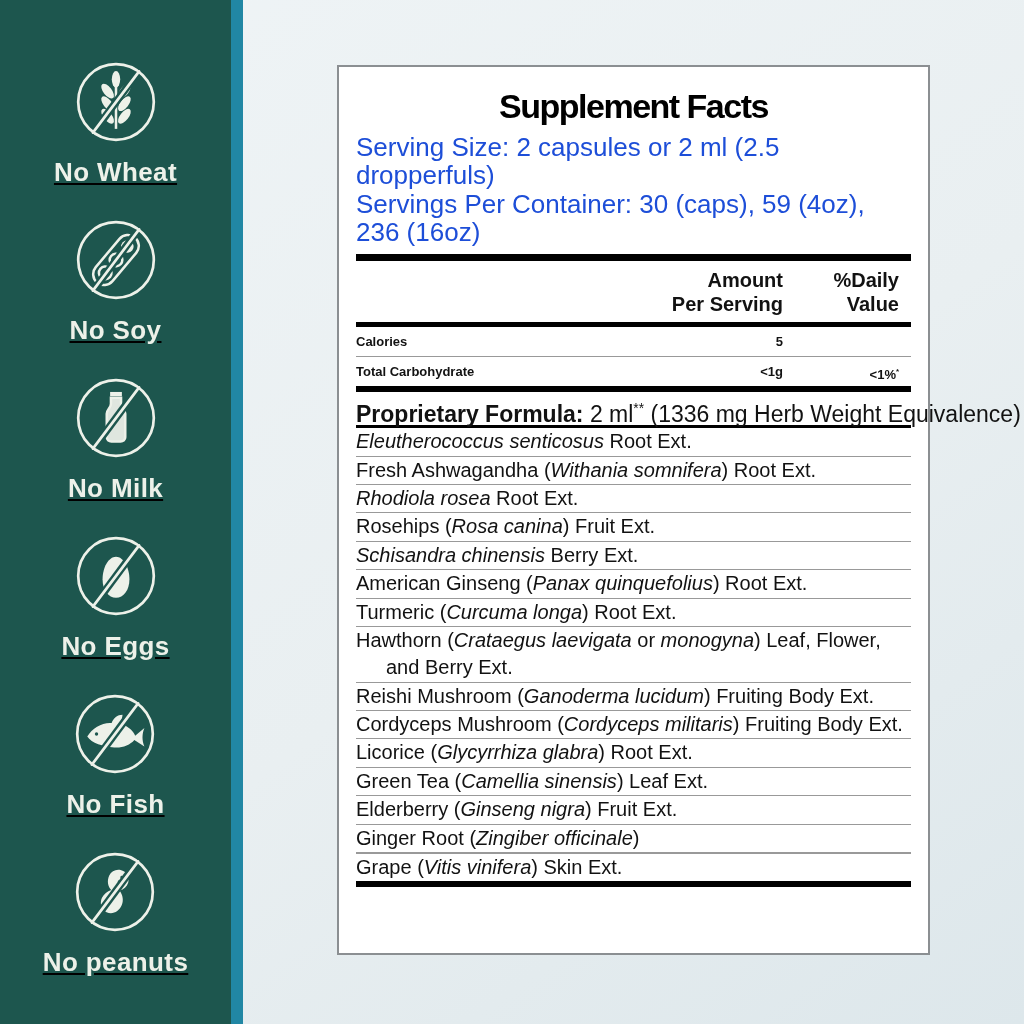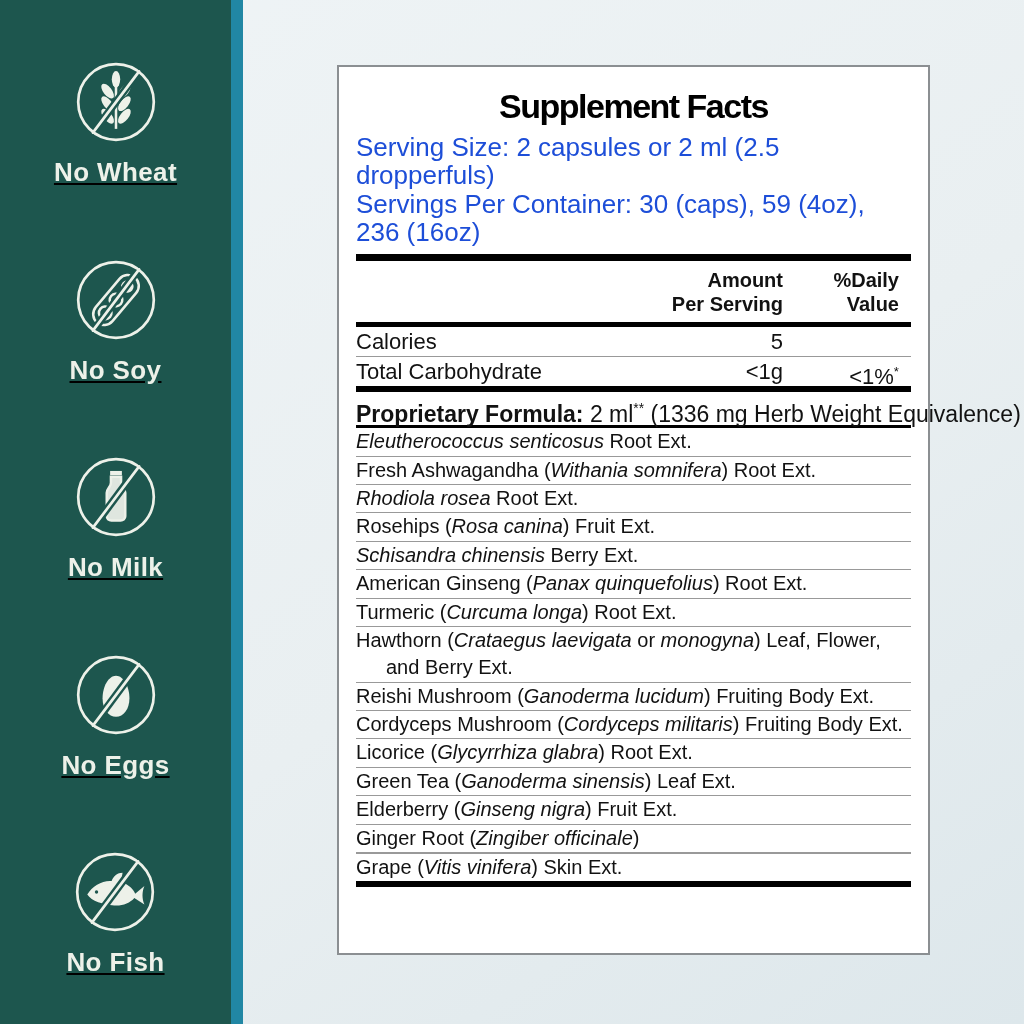--- a/index.html
+++ b/index.html
@@ -20,21 +20,21 @@
     letter-spacing:-1.5px;line-height:1.05;color:#000;}
   .serving{font-size:26px;line-height:28.5px;color:#1d4ed8;}
   .bar{background:#000;}
   .b7{height:7px;margin-top:7px;}
   .b5{height:5px;}
   .b6{height:6px;}
   .b35{height:3.5px;}
   .hdrow{display:grid;grid-template-columns:1fr 140px 128px;padding:7px 0 6px;}
   .hcol{font-weight:bold;font-size:20px;line-height:24px;text-align:right;}
   .dvpad{padding-right:12px;}
-  .nrow{display:grid;grid-template-columns:1fr 140px 128px;font-size:22px;line-height:29px;height:29px;}
+  .nrow{display:grid;grid-template-columns:1fr 140px 128px;font-size:13px;line-height:29px;height:29px;font-weight:bold;}
   .nrow .amt{text-align:right;}
   .nrow .dv{text-align:right;padding-right:12px;}
   .hairline{border-top:1.3px solid #999;height:0;}
   .prow{font-size:23px;line-height:33px;height:33px;white-space:nowrap;}
   .line{font-size:20px;line-height:27.4px;height:27.4px;white-space:nowrap;}
   .cont{padding-left:30px;}
   .footnotes{margin-top:9px;font-size:20px;line-height:23.5px;}
   .it{font-style:italic;}
   .bd{font-weight:bold;}
   .sup{font-size:60%;vertical-align:super;}
@@ -97,20 +97,34 @@
       <div class="allergen">
         <div class="badge"><svg viewBox="0 0 100 100" width="84" height="84">
             <path d="M17,53 C23,43 35,36 46,37 C48,31 53,27 59,27 C58,32 58,36 60,39 C67,42 72,47 74,52 L85,43 C82,50 82,58 85,65 L73,57 C68,63 58,67 49,66 C36,65 22,61 17,53 Z" fill="#edf1e9"></path>
             <circle cx="28" cy="50" r="2" fill="#1d564e"></circle>
             <line x1="76" y1="15" x2="24" y2="85" stroke="#1d564e" stroke-width="9"></line>
             <line x1="77.5" y1="13.5" x2="22.5" y2="86.5" stroke="#edf1e9" stroke-width="3.2" stroke-linecap="round"></line>
             <circle cx="50" cy="50" r="45" fill="none" stroke="#edf1e9" stroke-width="3.2"></circle>
           </svg></div>
         <div class="allergen-label" style="color: rgb(237, 241, 233);">No Fish</div>
       </div>
+      <div class="allergen">
+        <div class="badge"><svg viewBox="0 0 100 100" width="84" height="84">
+            <g transform="rotate(16 50 50)">
+              <path d="M50,23 C57,23 62,28 62,35 C62,40 59,44 55,47 C60,51 63,57 62,63 C61,71 55,77 47,76 C40,75 36,68 37,61 C38,56 41,52 45,49 C40,46 37,40 38,33 C39,27 44,23 50,23 Z" fill="#edf1e9"></path>
+              <circle cx="53" cy="31" r="1.8" fill="#1d564e"></circle>
+              <circle cx="57.5" cy="35.5" r="1.8" fill="#1d564e"></circle>
+              <circle cx="51.5" cy="37" r="1.8" fill="#1d564e"></circle>
+            </g>
+            <line x1="76" y1="15" x2="24" y2="85" stroke="#1d564e" stroke-width="9"></line>
+            <line x1="77.5" y1="13.5" x2="22.5" y2="86.5" stroke="#edf1e9" stroke-width="3.2" stroke-linecap="round"></line>
+            <circle cx="50" cy="50" r="45" fill="none" stroke="#edf1e9" stroke-width="3.2"></circle>
+          </svg></div>
+        <div class="allergen-label" style="color: rgb(237, 241, 233);">No peanuts</div>
+      </div>
     </aside>
   <div class="stripe" id="stripe" style="background: rgb(33, 135, 164);"></div>
 
   <section class="panel">
     <h1 class="title">Supplement Facts</h1>
     <div class="serving">Serving Size: 2 capsules or 2 ml (2.5 dropperfuls)</div>
     <div class="serving">Servings Per Container: 30 (caps), 59 (4oz), 236 (16oz)</div>
 
     <div class="bar b7"></div>
 
@@ -185,21 +199,21 @@
         <div class="hairline"></div>
         <div class="irow">
           <div class="line"><span>Cordyceps Mushroom (</span><span class="it">Cordyceps militaris</span><span>) Fruiting Body Ext.</span></div>
         </div>
         <div class="hairline"></div>
         <div class="irow">
           <div class="line"><span>Licorice (</span><span class="it">Glycyrrhiza glabra</span><span>) Root Ext.</span></div>
         </div>
         <div class="hairline"></div>
         <div class="irow">
-          <div class="line"><span>Green Tea (</span><span class="it">Ganoderma sinensis</span><span>) Leaf Ext.</span></div>
+          <div class="line"><span>Green Tea (</span><span class="it">Camellia sinensis</span><span>) Leaf Ext.</span></div>
         </div>
         <div class="hairline"></div>
         <div class="irow">
           <div class="line"><span>Elderberry (</span><span class="it">Ginseng nigra</span><span>) Fruit Ext.</span></div>
         </div>
         <div class="hairline"></div>
         <div class="irow">
           <div class="line"><span>Ginger Root (</span><span class="it">Zingiber officinale</span><span>)</span></div>
         </div>
         <div class="hairline"></div>

